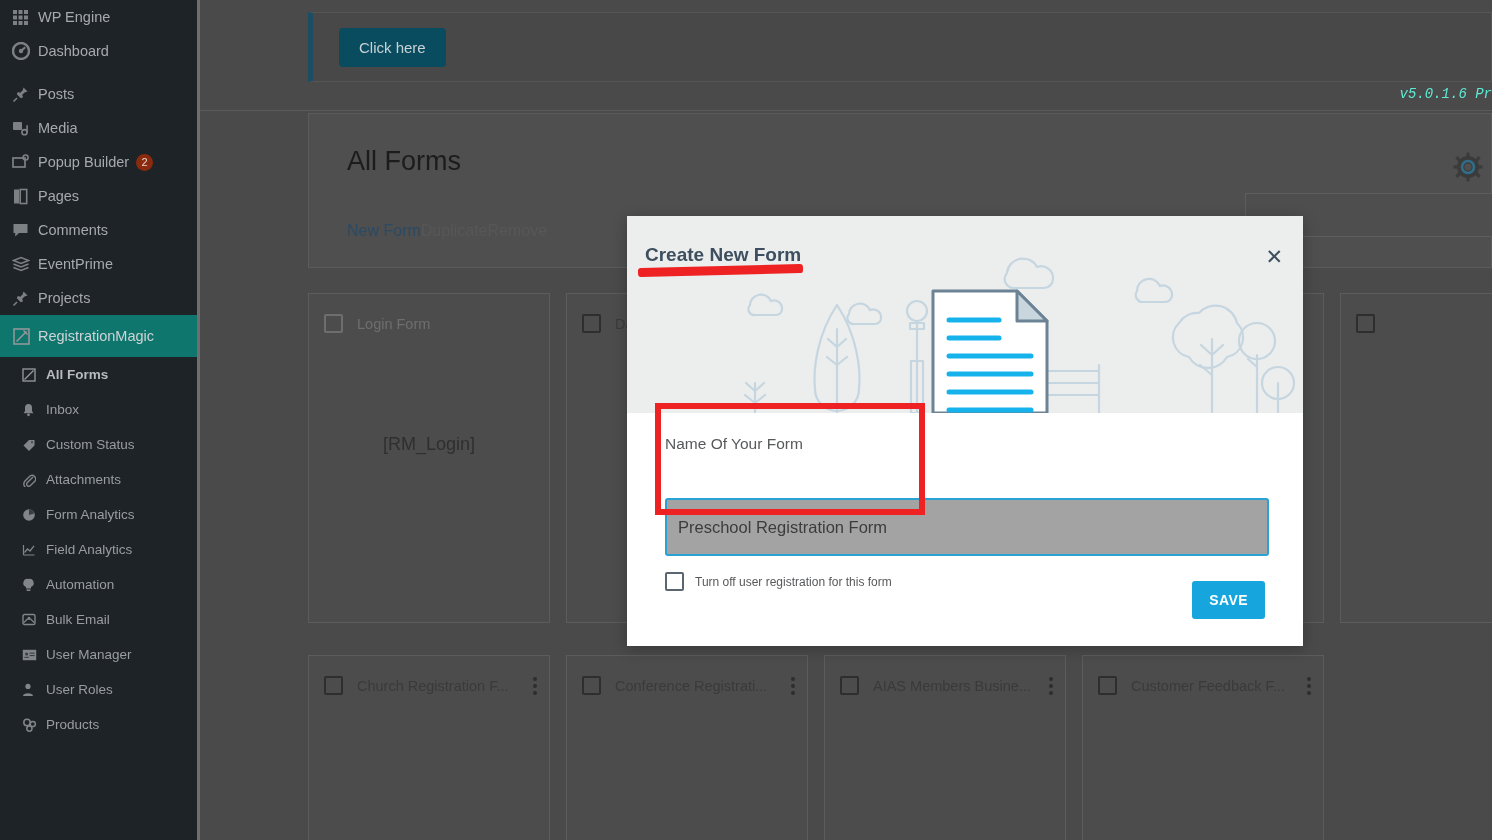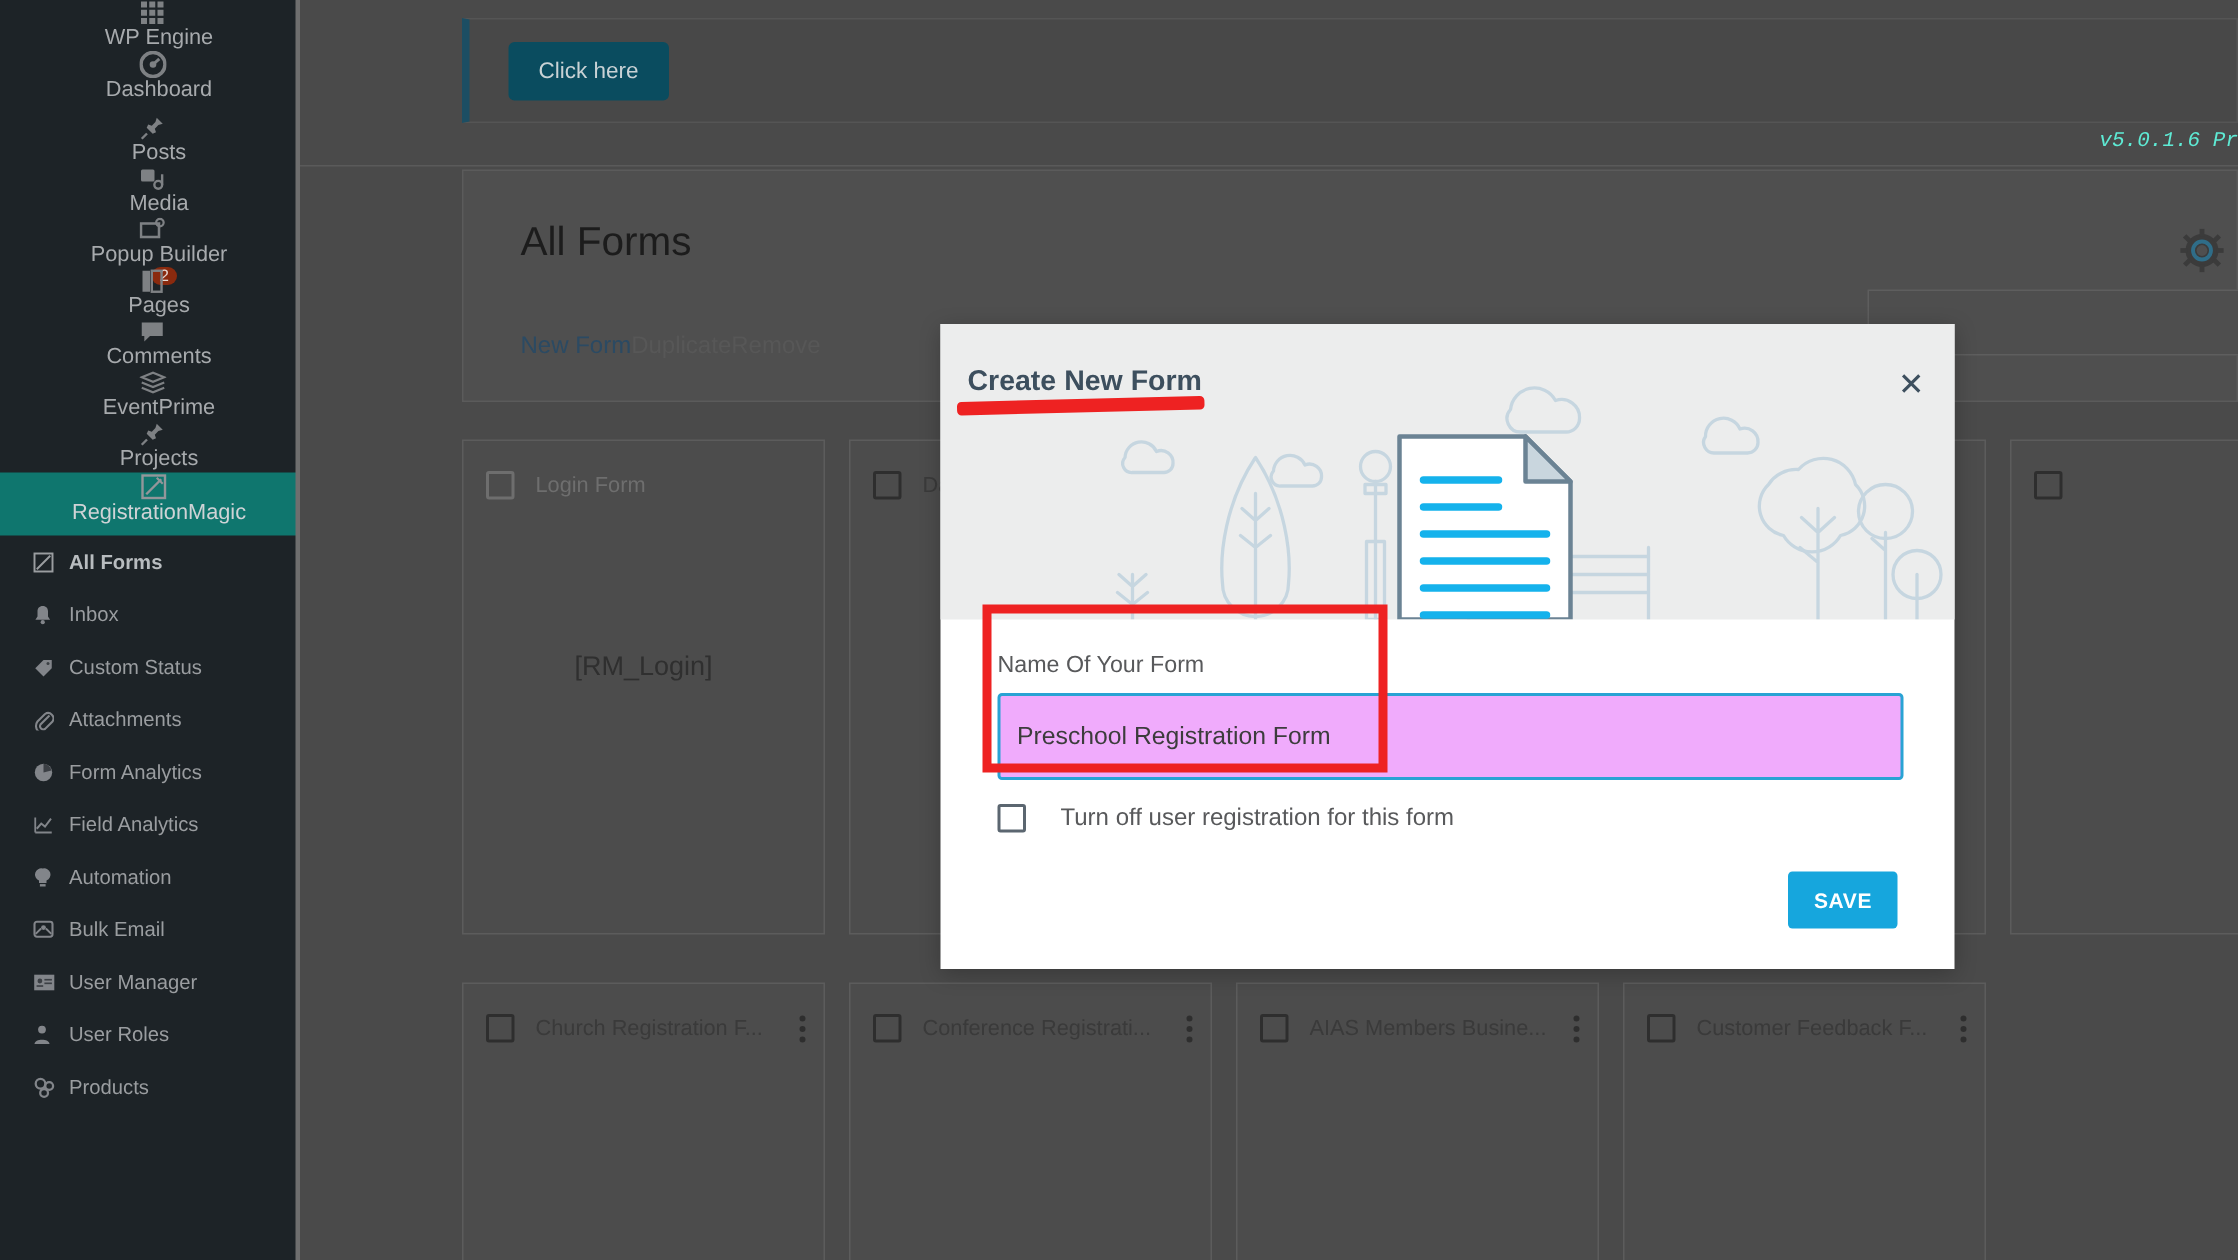--- a/index.html
+++ b/index.html
@@ -26,21 +26,20 @@
   }
   .sb-item {
     display: flex;
     align-items: center;
     height: 34px;
     padding-left: 12px;
     color: #a7aaad;
     font-size: 14.5px;
     box-sizing: border-box;
     position: relative;
-    flex-direction: column;
   }
   .sb-item .sb-ico {
     width: 26px;
     min-width: 26px;
     display: flex;
     align-items: center;
     justify-content: flex-start;
     color: #a7aaad;
   }
   .sb-item .sb-lbl { white-space: nowrap; }
@@ -287,39 +286,39 @@
   #form-name-input {
     width: 604px;
     height: 58px;
     box-sizing: border-box;
     border: 2px solid #29a3d4;
     border-radius: 3px;
     font-family: "Liberation Sans", sans-serif;
     font-size: 16.5px;
     color: #3c3c3c;
     padding: 0 11px;
-    background: #f0abfc;
+    background: #a3a3a3;
     outline: none;
+    margin-top: 36px;
   }
   #opt-row {
     display: flex;
     align-items: center;
     margin-top: 16px;
   }
   #opt-box {
     width: 19px; height: 19px;
     border: 2px solid #5b6670;
     border-radius: 2px;
     box-sizing: border-box;
     margin-right: 11px;
   }
   #opt-label {
     color: #58595b;
-    font-size: 16px;
-    margin-left: 12px;
+    font-size: 12px;
   }
   #save-btn {
     position: absolute;
     right: 38px;
     top: 168px;
     background: #16a6dd;
     color: #ffffff;
     font-size: 14px;
     font-weight: bold;
     letter-spacing: 0.4px;

